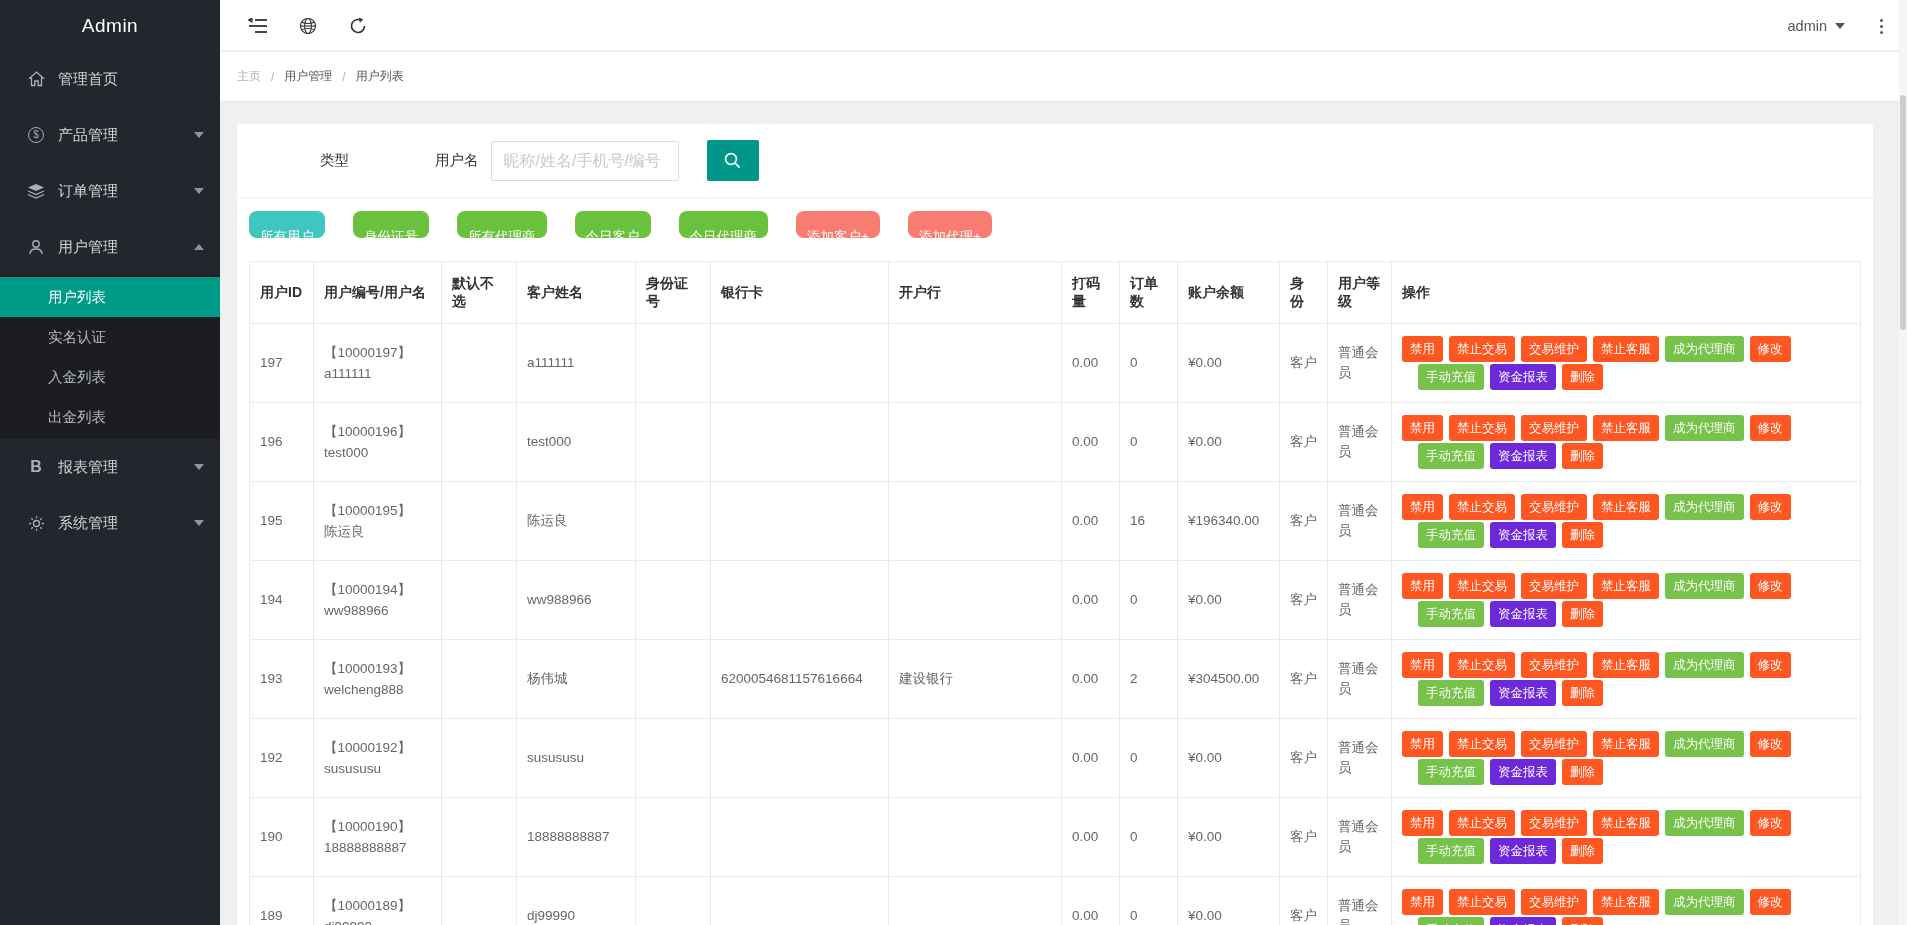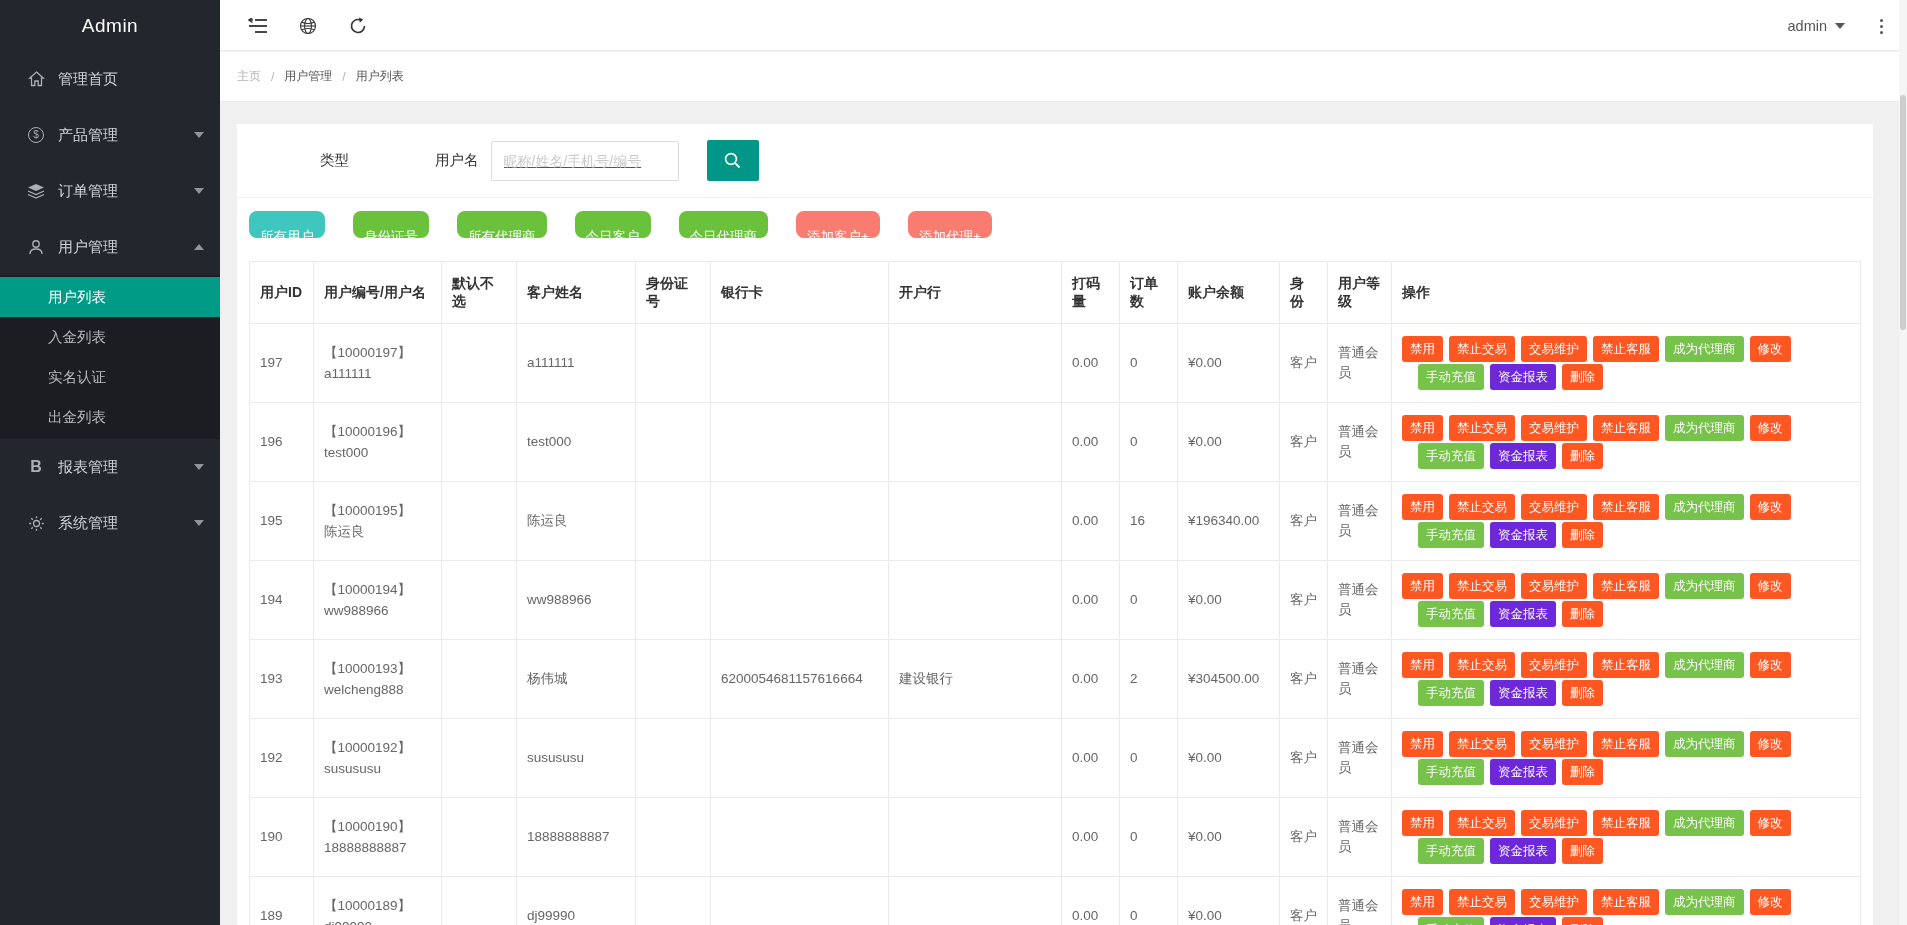--- a/index.html
+++ b/index.html
@@ -35,21 +35,21 @@
   .crumb { color:#555; }
 
   
   .card { position:absolute; left:237px; top:124px; width:1636px; height:820px; background:#ffffff; }
 
   .filter-row { display:flex; align-items:center; padding:16px 0 16px 83px; border-bottom:1px solid #f0f0f0; }
   .f-label { font-size:14.5px; color:#333; margin-right:12px; }
   .select-box { position:relative; width:185px; height:40px; border:1px solid #dcdcdc; border-radius:2px; background:#fff; line-height:38px; padding-left:12px; color:#a9a9a9; font-size:14px; cursor:pointer; }
   .select-arrow { position:absolute; right:12px; top:17px; width:0; height:0; border-left:5px solid transparent; border-right:5px solid transparent; border-top:6px solid #b5b5b5; }
   .f-gap { width:74px; }
-  .text-input { width:188px; height:40px; border:1px solid #dcdcdc; border-radius:2px; padding:0 12px; font-size:14px; color:#555; outline:none; font-family:inherit;text-decoration:underline; }
+  .text-input { width:188px; height:40px; border:1px solid #dcdcdc; border-radius:2px; padding:0 12px; font-size:16px; color:#555; outline:none; font-family:inherit; }
   .text-input::placeholder { color:#c9c9c9; }
   .search-btn { width:52px; height:41px; margin-left:28px; background:#009688; border:none; border-radius:2px; cursor:pointer; display:flex; align-items:center; justify-content:center; }
 
   .actions-row { padding:13px 12px 14px 12px; }
   .act-btn { display:inline-block; height:27px; line-height:27px; padding:12px 11px; margin-right:28px; border:none; border-radius:8px; color:#fff; font-size:13.5px; cursor:pointer; font-family:inherit; }
   .act-btn.turquoise { background:#3FC6BE; }
   .act-btn.green { background:#6AC23C; }
   .act-btn.salmon { background:#F97C70; }
 
   
@@ -114,22 +114,22 @@
           <circle cx="8" cy="5" r="3.2" fill="none" stroke="#aab0b7" stroke-width="1.4"></circle>
           <path d="M2 15 C2 11.5 5 10 8 10 C11 10 14 11.5 14 15" fill="none" stroke="#aab0b7" stroke-width="1.4"></path>
         </svg>
     </span>
     <span class="nv-label">用户管理</span>
     <span class="chev up"></span>
   </div>
 
   <div class="submenu">
     <div class="sub-item active">用户列表</div>
+    <div class="sub-item">实名认证</div>
     <div class="sub-item">入金列表</div>
-    <div class="sub-item">实名认证</div>
     <div class="sub-item">出金列表</div>
   </div>
 
   <div class="nav-item">
     <span class="nv-icon">
         <span class="b-letter">B</span>
       </span>
     <span class="nv-label">报表管理</span>
     <span class="chev down"></span>
   </div>

